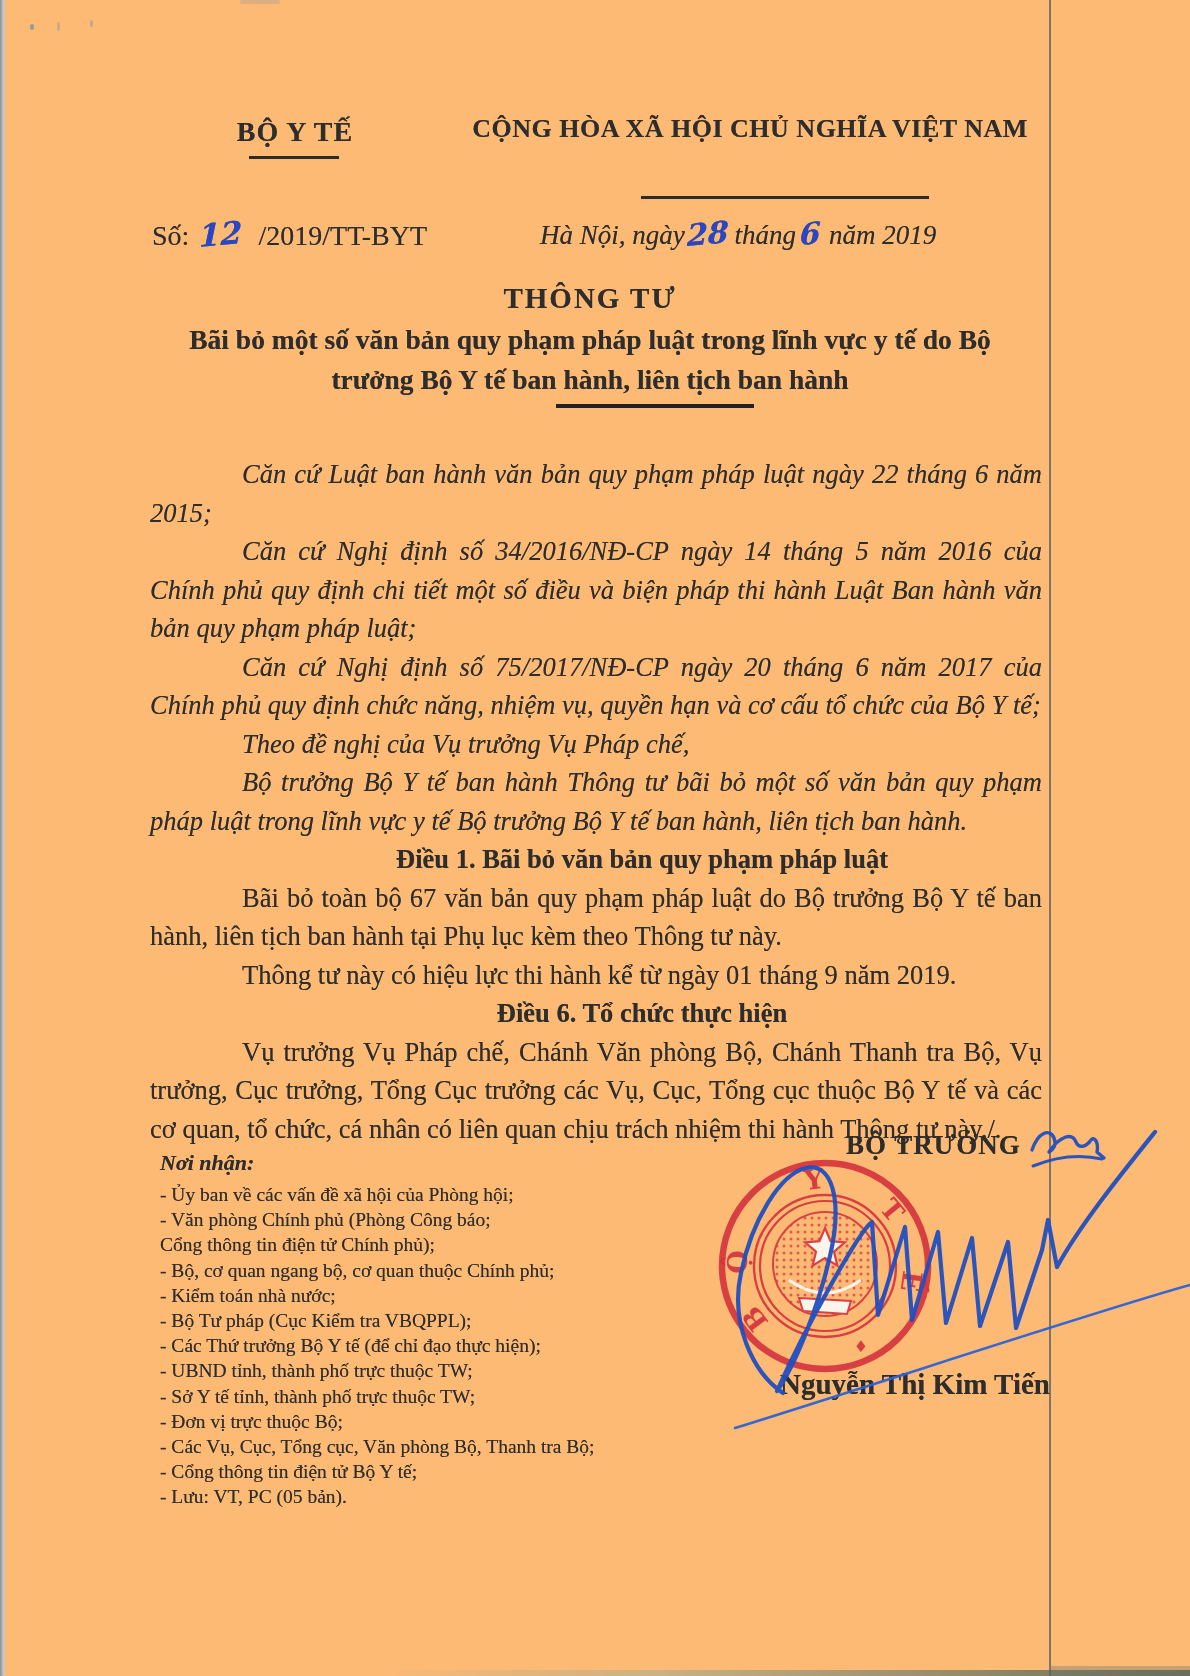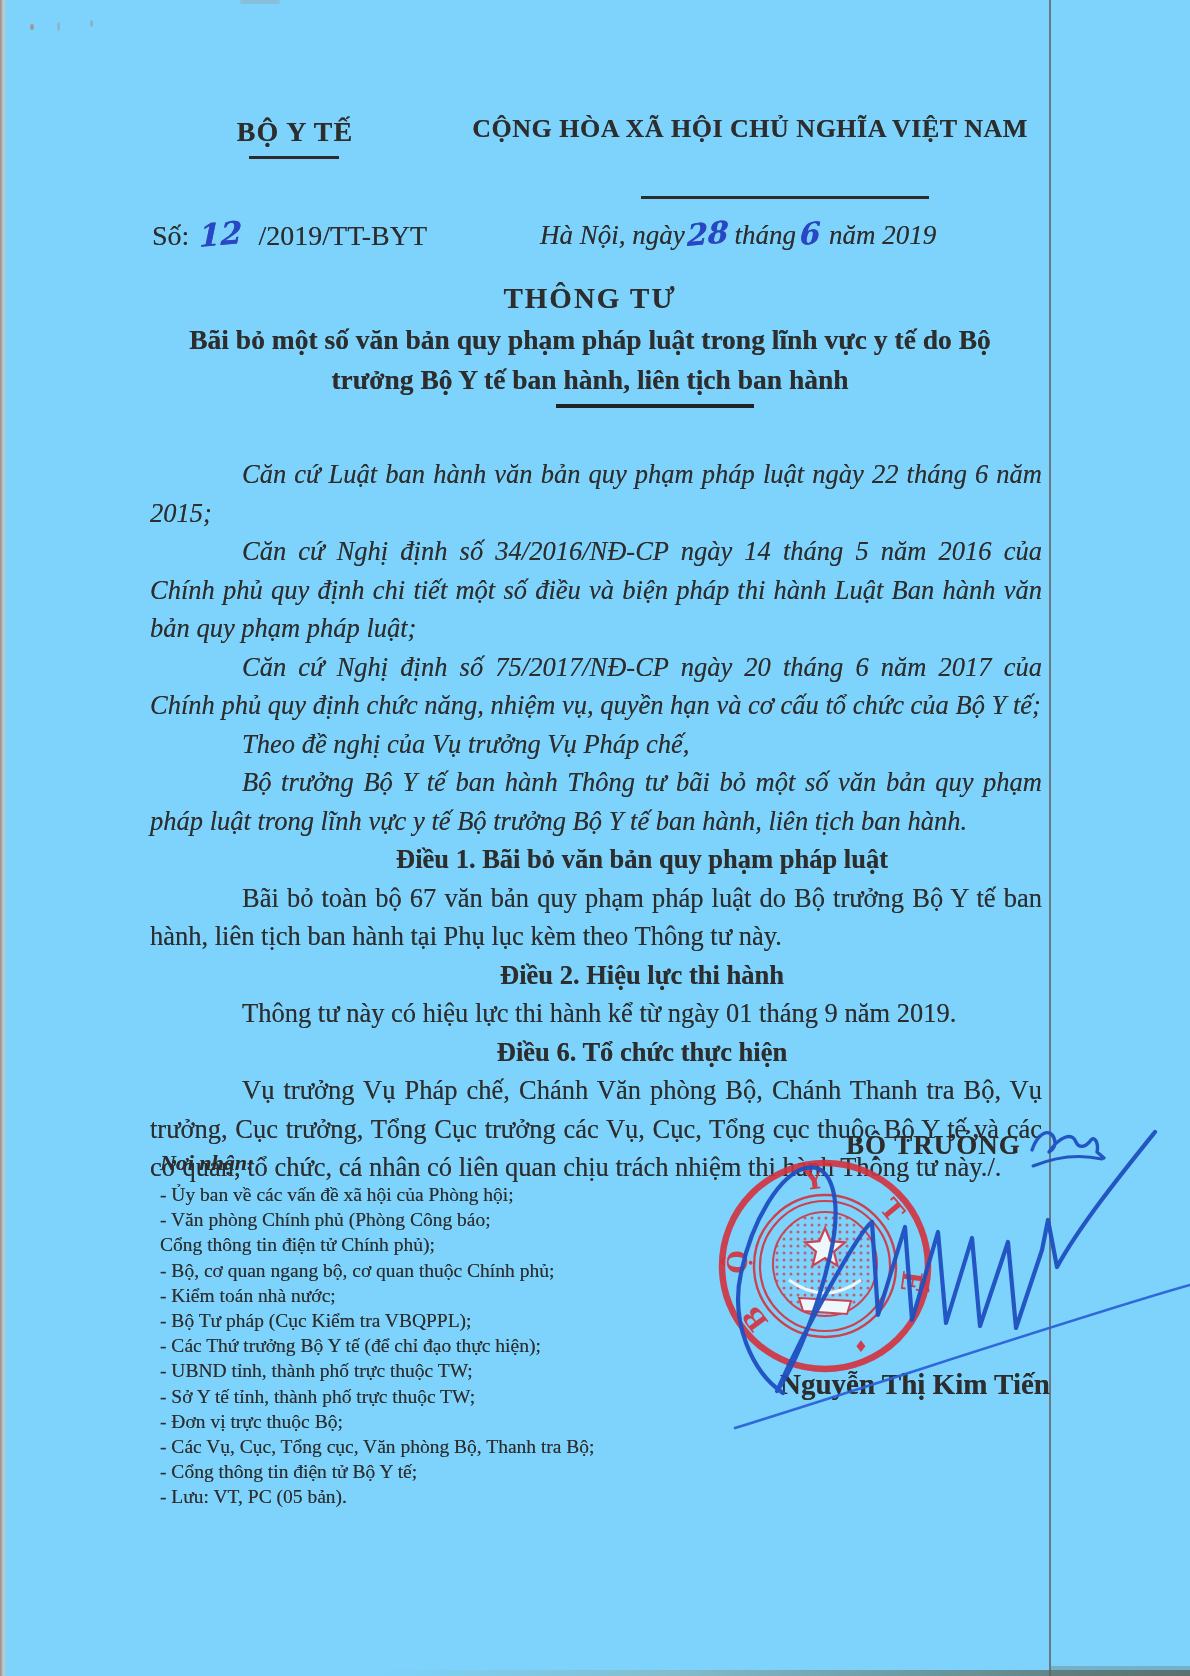--- a/index.html
+++ b/index.html
@@ -1,16 +1,16 @@
 <!DOCTYPE html>
 <html><head>
 <meta charset="utf-8">
 <style>
   html,body{margin:0;padding:0;background:#e9e9e9;}
-  #page{position:relative;width:1190px;height:1676px;background:#7dd3fc;overflow:hidden;
+  #page{position:relative;width:1190px;height:1676px;background:#fdba74;overflow:hidden;
         font-family:"Liberation Serif","DejaVu Serif",serif;color:#2d2d2d;}
   .abs{position:absolute;}
   .center{text-align:center;}
   
   #left-edge{left:0;top:0;width:6px;height:1676px;
     background:linear-gradient(to right,#8f8f8f,#c9c9c9 60%,rgba(255,255,255,0));z-index:1;}
   #scan-line{left:1049px;top:0;width:2px;height:1676px;background:rgba(96,99,97,.8);z-index:1;}
   #bottom-bar{left:380px;right:0;bottom:0;height:6px;z-index:1;
     background:linear-gradient(to right,rgba(165,185,175,0),rgba(140,165,150,.45) 35%,rgba(70,90,80,.8));}
   #corner-shade{left:1051px;bottom:0;width:139px;height:10px;background:rgba(100,115,106,.35);z-index:1;}
@@ -92,21 +92,20 @@
   <div id="title-rule" class="abs"></div>
 
   <div id="body-text" class="abs scan-text">
     <p class="i">Căn cứ Luật ban hành văn bản quy phạm pháp luật ngày 22 tháng 6 năm 2015;</p>
     <p class="i">Căn cứ Nghị định số 34/2016/NĐ-CP ngày 14 tháng 5 năm 2016 của Chính phủ quy định chi tiết một số điều và biện pháp thi hành Luật Ban hành văn bản quy phạm pháp luật;</p>
     <p class="i">Căn cứ Nghị định số 75/2017/NĐ-CP ngày 20 tháng 6 năm 2017 của Chính phủ quy định chức năng, nhiệm vụ, quyền hạn và cơ cấu tổ chức của Bộ Y tế;</p>
     <p class="i">Theo đề nghị của Vụ trưởng Vụ Pháp chế,</p>
     <p class="i">Bộ trưởng Bộ Y tế ban hành Thông tư bãi bỏ một số văn bản quy phạm pháp luật trong lĩnh vực y tế Bộ trưởng Bộ Y tế ban hành, liên tịch ban hành.</p>
     <p class="b">Điều 1. Bãi bỏ văn bản quy phạm pháp luật</p>
     <p>Bãi bỏ toàn bộ 67 văn bản quy phạm pháp luật do Bộ trưởng Bộ Y tế ban hành, liên tịch ban hành tại Phụ lục kèm theo Thông tư này.</p>
-    <p class="b">Điều 2. Hiệu lực thi hành</p>
     <p>Thông tư này có hiệu lực thi hành kể từ ngày 01  tháng  9 năm 2019.</p>
     <p class="b">Điều 6. Tổ chức thực hiện</p>
     <p>Vụ trưởng Vụ Pháp chế, Chánh Văn phòng Bộ, Chánh Thanh tra Bộ, Vụ trưởng, Cục trưởng, Tổng Cục trưởng các Vụ, Cục, Tổng cục thuộc Bộ Y tế và các cơ quan, tổ chức, cá nhân có liên quan chịu trách nhiệm thi hành Thông tư này./.</p>
   </div>
 
   <div id="recipients-block" class="abs scan-text">
     <div id="recipients-label">Nơi nhận:</div>
     <div id="recipients-list">
       <div>- Ủy ban về các vấn đề xã hội của Phòng hội;</div>
       <div>- Văn phòng Chính phủ (Phòng Công báo;</div>

